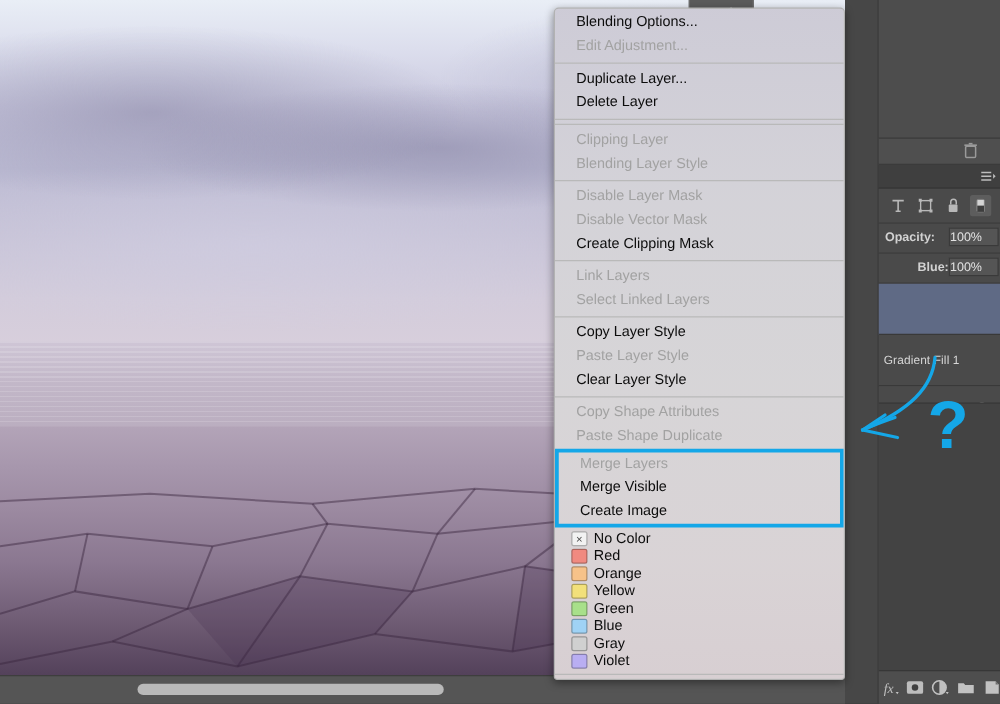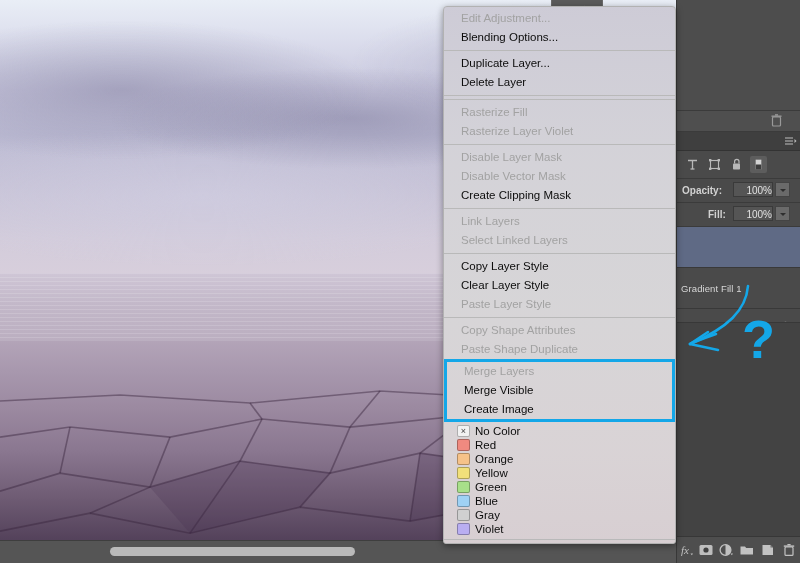--- a/index.html
+++ b/index.html
@@ -155,21 +155,21 @@
     border: 1px solid #6b6b6b;
     border-top: none;
     box-sizing: border-box;
   }
   #tool-tab svg { position: absolute; left: 13px; top: 4px; }
 
   
   #right-panel {
     position: absolute;
     right: 0; top: 0;
-    width: 124px; height: 563px;
+    width: 98px; height: 563px;
     background: #4a4a4a;
     border-left: 1px solid #383838;
     box-sizing: border-box;
     color: #cfcfcf;
     font-size: 10px;
   }
   .panel-blank-top { height: 110px; background: #4d4d4d; }
   .panel-strip-trash {
     position: relative;
     height: 20px;
@@ -210,21 +210,21 @@
     font-size: 10px;
     color: #d2d2d2;
   }
   .opacity-row .lbl { position: absolute; left: 5px; top: 6px; font-weight: bold; }
   .fill-row .lbl { position: absolute; left: 31px; top: 6px; font-weight: bold; }
   .num-field {
     position: absolute; left: 56px; top: 3px;
     width: 40px; height: 15px;
     background: #555; border: 1px solid #3a3a3a;
     color: #e2e2e2; font-size: 10px;
-    text-align: right; line-height: 15px;
+    text-align: left; line-height: 15px;
     box-sizing: border-box;
   }
   .num-stepper {
     position: absolute; left: 98px; top: 3px;
     width: 15px; height: 15px;
     background: #6a6a6a; border: 1px solid #444;
     box-sizing: border-box;
   }
   .num-stepper::after {
     content: ""; position: absolute; left: 4px; top: 6px;
@@ -471,21 +471,21 @@
       </span>
     </div>
 
     <div class="opacity-row">
       <span class="lbl">Opacity:</span>
       <span class="num-field">100%</span>
       <span class="num-stepper"></span>
     </div>
 
     <div class="fill-row">
-      <span class="lbl">Fill:</span>
+      <span class="lbl">Blue:</span>
       <span class="num-field">100%</span>
       <span class="num-stepper"></span>
     </div>
 
     <div class="layer-row selected">
       <span class="lname"></span>
     </div>
 
     <div class="layer-row">
       <span class="lname">Gradient Fill 1</span>
@@ -552,56 +552,56 @@
         <path d="M14,64 L42,70"></path>
         <path d="M16,63 C26,59 34,56 40,54"></path>
       </g>
       <text x="66" y="78" font-family="Liberation Sans, sans-serif" font-size="54" font-weight="bold" fill="#14a7e8">?</text>
     </svg>
   </div>
 
   <div id="context-menu">
 
     <div class="grp grp-pad-top">
+      <div class="mi enabled">Blending Options...</div>
       <div class="mi disabled">Edit Adjustment...</div>
-      <div class="mi enabled">Blending Options...</div>
     </div>
     <div class="sep"></div>
 
     <div class="grp">
       <div class="mi enabled">Duplicate Layer...</div>
       <div class="mi enabled">Delete Layer</div>
     </div>
     <div class="sep"></div>
 
     <div class="sep"></div>
 
     <div class="grp">
-      <div class="mi disabled">Rasterize Fill</div>
-      <div class="mi disabled">Rasterize Layer Violet</div>
+      <div class="mi disabled">Clipping Layer</div>
+      <div class="mi disabled">Blending Layer Style</div>
     </div>
     <div class="sep"></div>
 
     <div class="grp">
       <div class="mi disabled">Disable Layer Mask</div>
       <div class="mi disabled">Disable Vector Mask</div>
       <div class="mi enabled">Create Clipping Mask</div>
     </div>
     <div class="sep"></div>
 
     <div class="grp">
       <div class="mi disabled">Link Layers</div>
       <div class="mi disabled">Select Linked Layers</div>
     </div>
     <div class="sep"></div>
 
     <div class="grp">
       <div class="mi enabled">Copy Layer Style</div>
+      <div class="mi disabled">Paste Layer Style</div>
       <div class="mi enabled">Clear Layer Style</div>
-      <div class="mi disabled">Paste Layer Style</div>
     </div>
     <div class="sep"></div>
 
     <div class="grp">
       <div class="mi disabled">Copy Shape Attributes</div>
       <div class="mi disabled">Paste Shape Duplicate</div>
     </div>
 
     <div id="merge-group" style="border-color: rgb(20, 167, 232);">
       <div class="mi disabled">Merge Layers</div>

